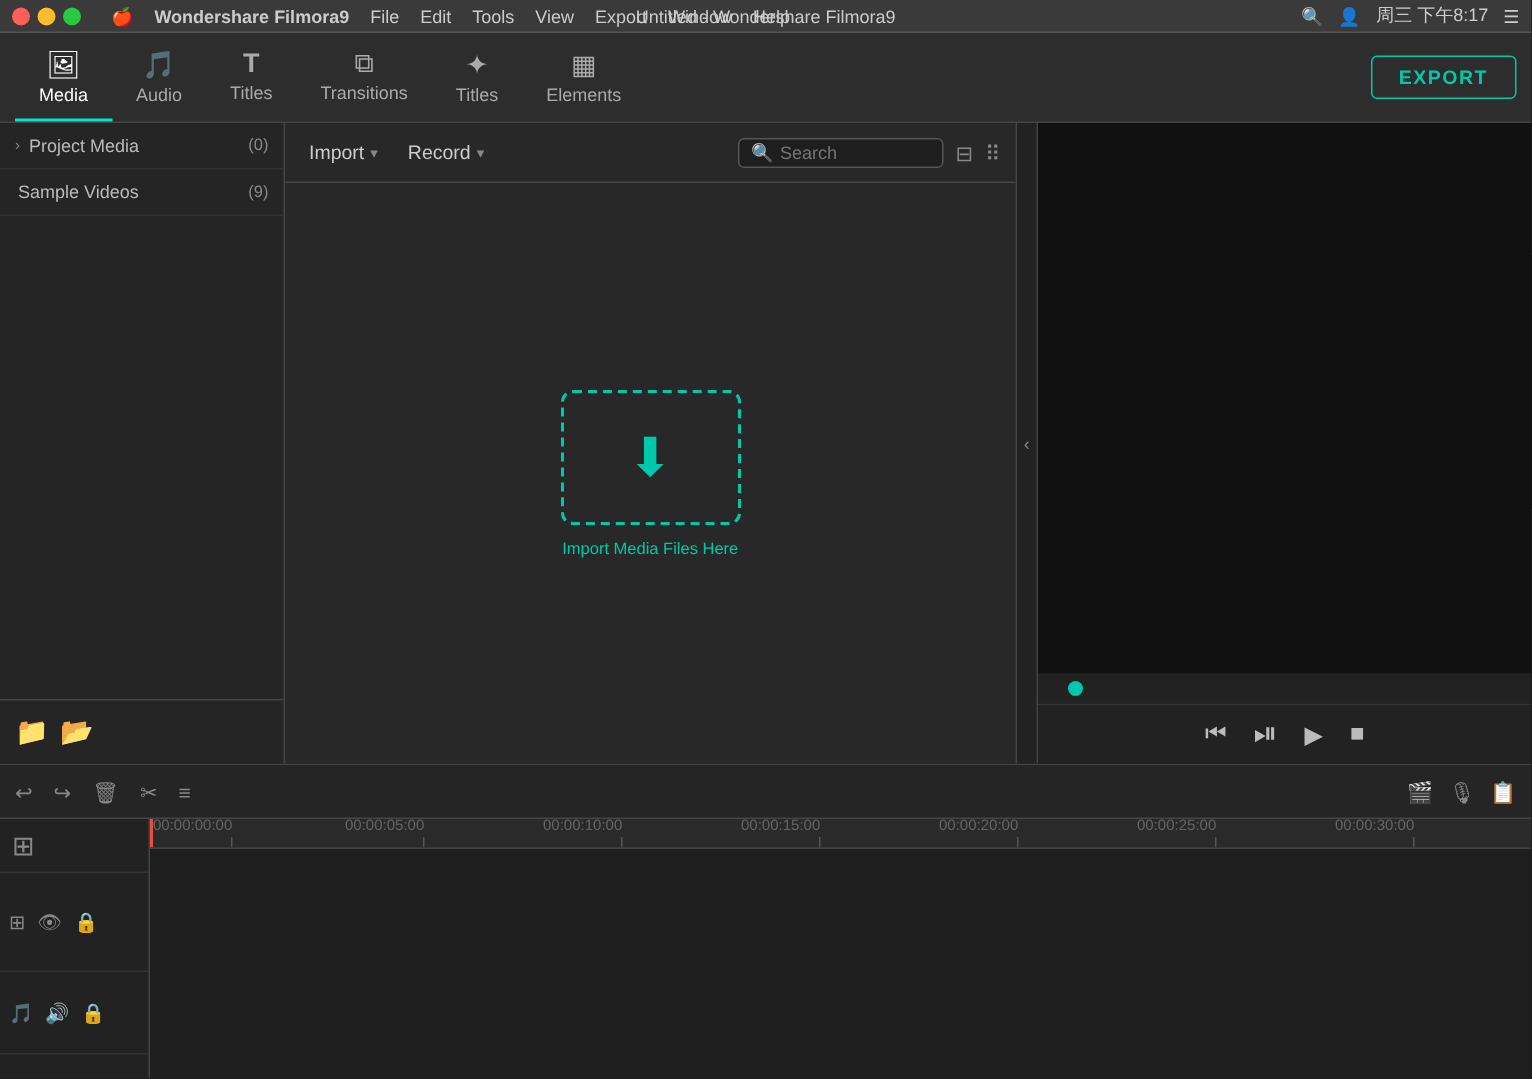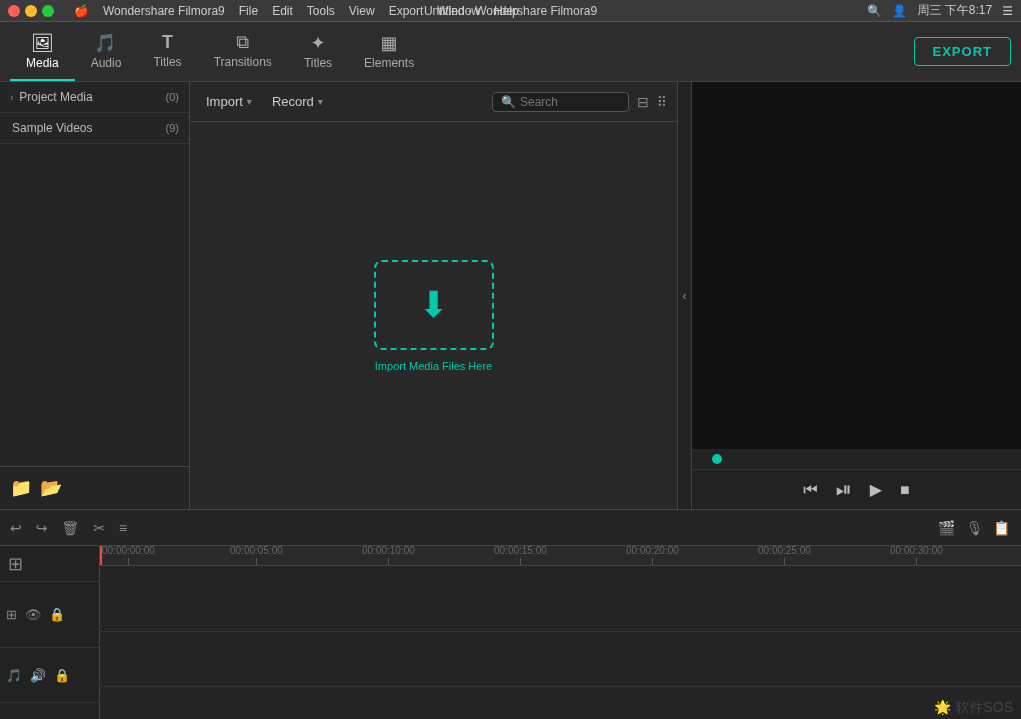--- a/index.html
+++ b/index.html
@@ -156,21 +156,21 @@
       display: flex; align-items: center; padding: 0 6px; height: 66px;
       border-bottom: 1px solid #333; gap: 8px;
     }
     .track-ctrl-icon { color: #888; font-size: 13px; cursor: pointer; }
     .timeline-right { flex: 1; display: flex; flex-direction: column; overflow: hidden; }
     .timeline-ruler {
       height: 20px; background: #2a2a2a; display: flex; align-items: center;
       overflow: hidden; border-bottom: 1px solid #444; position: relative;
     }
     .ruler-mark {
-      position: absolute; display: flex; flex-direction: column; align-items: center;
+      position: absolute; display: flex; flex-direction: column; align-items: flex-end;
       font-size: 10px; color: #666;
     }
     .ruler-line { width: 1px; height: 8px; background: #555; margin-top: 2px; }
     .timeline-playhead {
       position: absolute; left: 0; top: 0; width: 2px; background: #e74c3c; height: 100%;
       z-index: 10;
     }
     .timeline-tracks { flex: 1; background: #242424; position: relative; }
     .track-row { height: 66px; border-bottom: 1px solid #333; }
     .track-row-audio { height: 55px; border-bottom: 1px solid #333; }
@@ -181,21 +181,21 @@
 
 <div class="title-bar">
   <div class="title-bar-left">
     <div class="traffic-lights">
       <div class="tl tl-red"></div>
       <div class="tl tl-yellow"></div>
       <div class="tl tl-green"></div>
     </div>
     <div class="mac-menu">
       <span>🍎</span>
-      <span style="font-weight:400">Wondershare Filmora9</span>
+      <span style="font-weight:700">Wondershare Filmora9</span>
       <span>File</span>
       <span>Edit</span>
       <span>Tools</span>
       <span>View</span>
       <span>Export</span>
       <span>Window</span>
       <span>Help</span>
     </div>
   </div>
   <div class="title-bar-center">Untitled - Wondershare Filmora9</div>
@@ -357,20 +357,15 @@
         </div>
         <div class="ruler-mark" style="left:658px">
           <span>00:00:25:00</span>
           <div class="ruler-line"></div>
         </div>
         <div class="ruler-mark" style="left:790px">
           <span>00:00:30:00</span>
           <div class="ruler-line"></div>
         </div>
       </div>
-      <div class="timeline-tracks">
-        <div class="track-row"></div>
-        <div class="track-row-audio"></div>
-        <div class="watermark">🌟 软件SOS</div>
-      </div>
     </div>
   </div>
 </div>
 
 </body></html>

